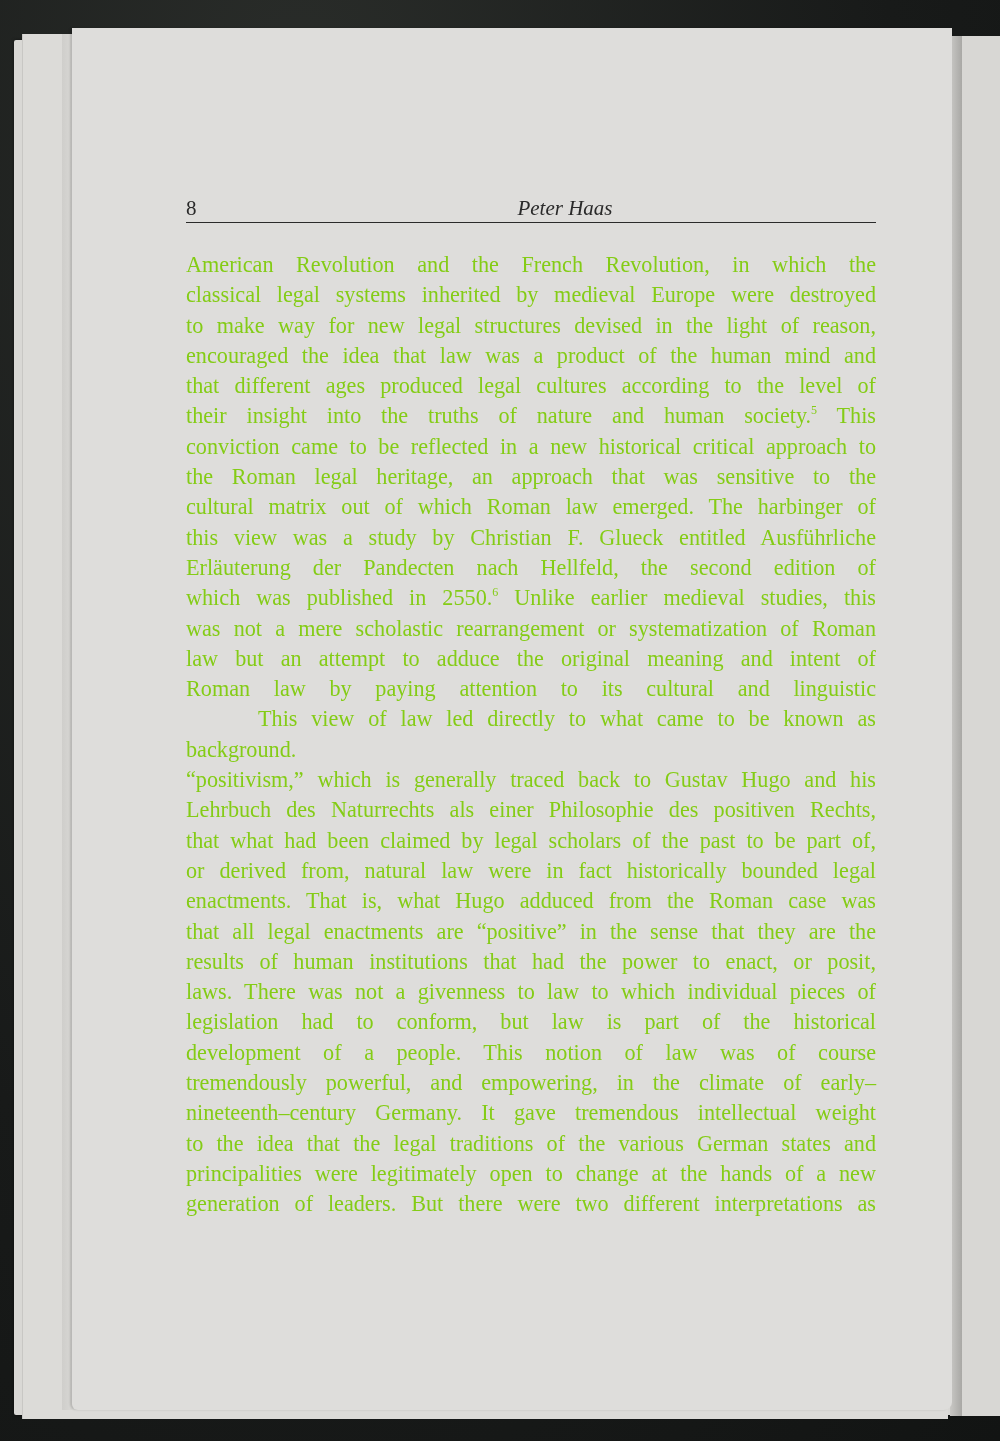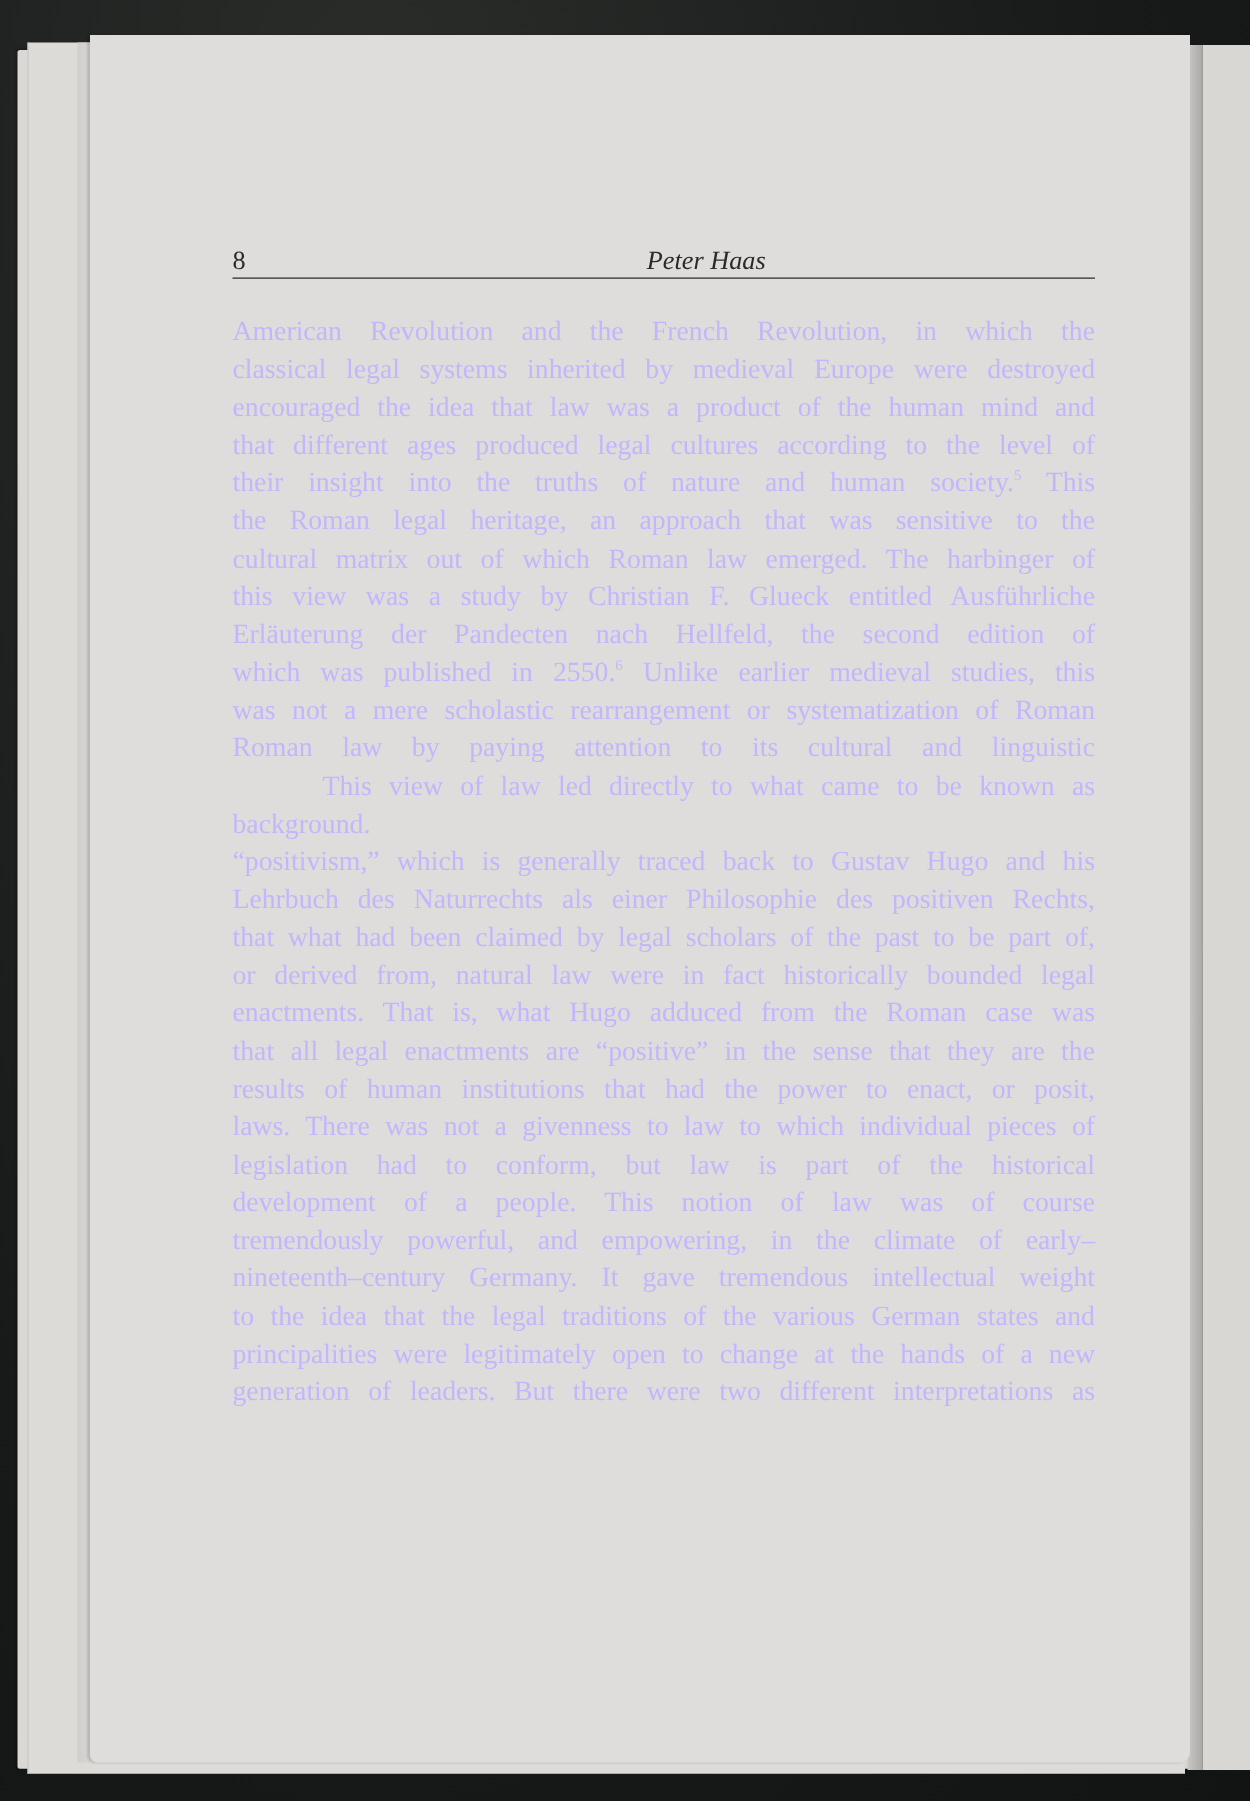--- a/index.html
+++ b/index.html
@@ -47,21 +47,21 @@
       color: #2a2a2a;
       font-size: 21px;
     }
     .running-head .folio { position: absolute; left: 0; top: 0; }
     .running-head .author {
       position: absolute; left: 0; right: 12px; top: 0; text-align: center;
       font-style: italic; padding-left: 80px;
     }
     .body-text {
       position: absolute; left: 186px; top: 250px; width: 690px;
-      color: #c4b5fd;
+      color: #84cc16;
       font-size: 22.2px;
       line-height: 30.3px;
     }
     .line {
       display: block; white-space: nowrap; text-align: justify;
       text-align-last: justify; height: 30.3px;
     }
     .line.last { text-align-last: left; }
     .line.indent { padding-left: 72px; }
     .line .it { }
@@ -79,29 +79,32 @@
 <div class="page"></div>
 
 <div class="running-head">
   <span class="folio">8</span>
   <span class="author">Peter Haas</span>
 </div>
 
 <div class="body-text" id="body-text">
     <span class="line"><span>American Revolution and the French Revolution, in which the</span></span>
     <span class="line"><span>classical legal systems inherited by medieval Europe were destroyed</span></span>
+    <span class="line"><span>to make way for new legal structures devised in the light of reason,</span></span>
     <span class="line"><span>encouraged the idea that law was a product of the human mind and</span></span>
     <span class="line"><span>that different ages produced legal cultures according to the level of</span></span>
     <span class="line"><span>their insight into the truths of nature and human society.</span><sup>5</sup><span>  This</span></span>
+    <span class="line"><span>conviction came to be reflected in a new historical critical approach to</span></span>
     <span class="line"><span>the Roman legal heritage, an approach that was sensitive to the</span></span>
     <span class="line"><span>cultural matrix out of which Roman law emerged. The harbinger of</span></span>
     <span class="line"><span>this view was a study by Christian F. Glueck entitled </span><span class="it">Ausführliche</span></span>
     <span class="line"><span class="it">Erläuterung der Pandecten nach Hellfeld</span><span>, the second edition of</span></span>
     <span class="line"><span>which was published in 2550.</span><sup>6</sup><span>  Unlike earlier medieval studies, this</span></span>
     <span class="line"><span>was not a mere scholastic rearrangement or systematization of Roman</span></span>
+    <span class="line"><span>law but an attempt to adduce the original meaning and intent of</span></span>
     <span class="line"><span>Roman law by paying attention to its cultural and linguistic</span></span>
     <span class="line indent"><span>This view of law led directly to what came to be known as</span></span>
     <span class="line last"><span>background.</span></span>
     <span class="line"><span>“positivism,” which is generally traced back to Gustav Hugo and his</span></span>
     <span class="line"><span class="it">Lehrbuch des Naturrechts als einer Philosophie des positiven Rechts,</span></span>
     <span class="line"><span>that what had been claimed by legal scholars of the past to be part of,</span></span>
     <span class="line"><span>or derived from, natural law were in fact historically bounded legal</span></span>
     <span class="line"><span>enactments.  That is, what Hugo adduced from the Roman case was</span></span>
     <span class="line"><span>that all legal enactments are “positive” in the sense that they are the</span></span>
     <span class="line"><span>results of human institutions that had the power to enact, or posit,</span></span>

